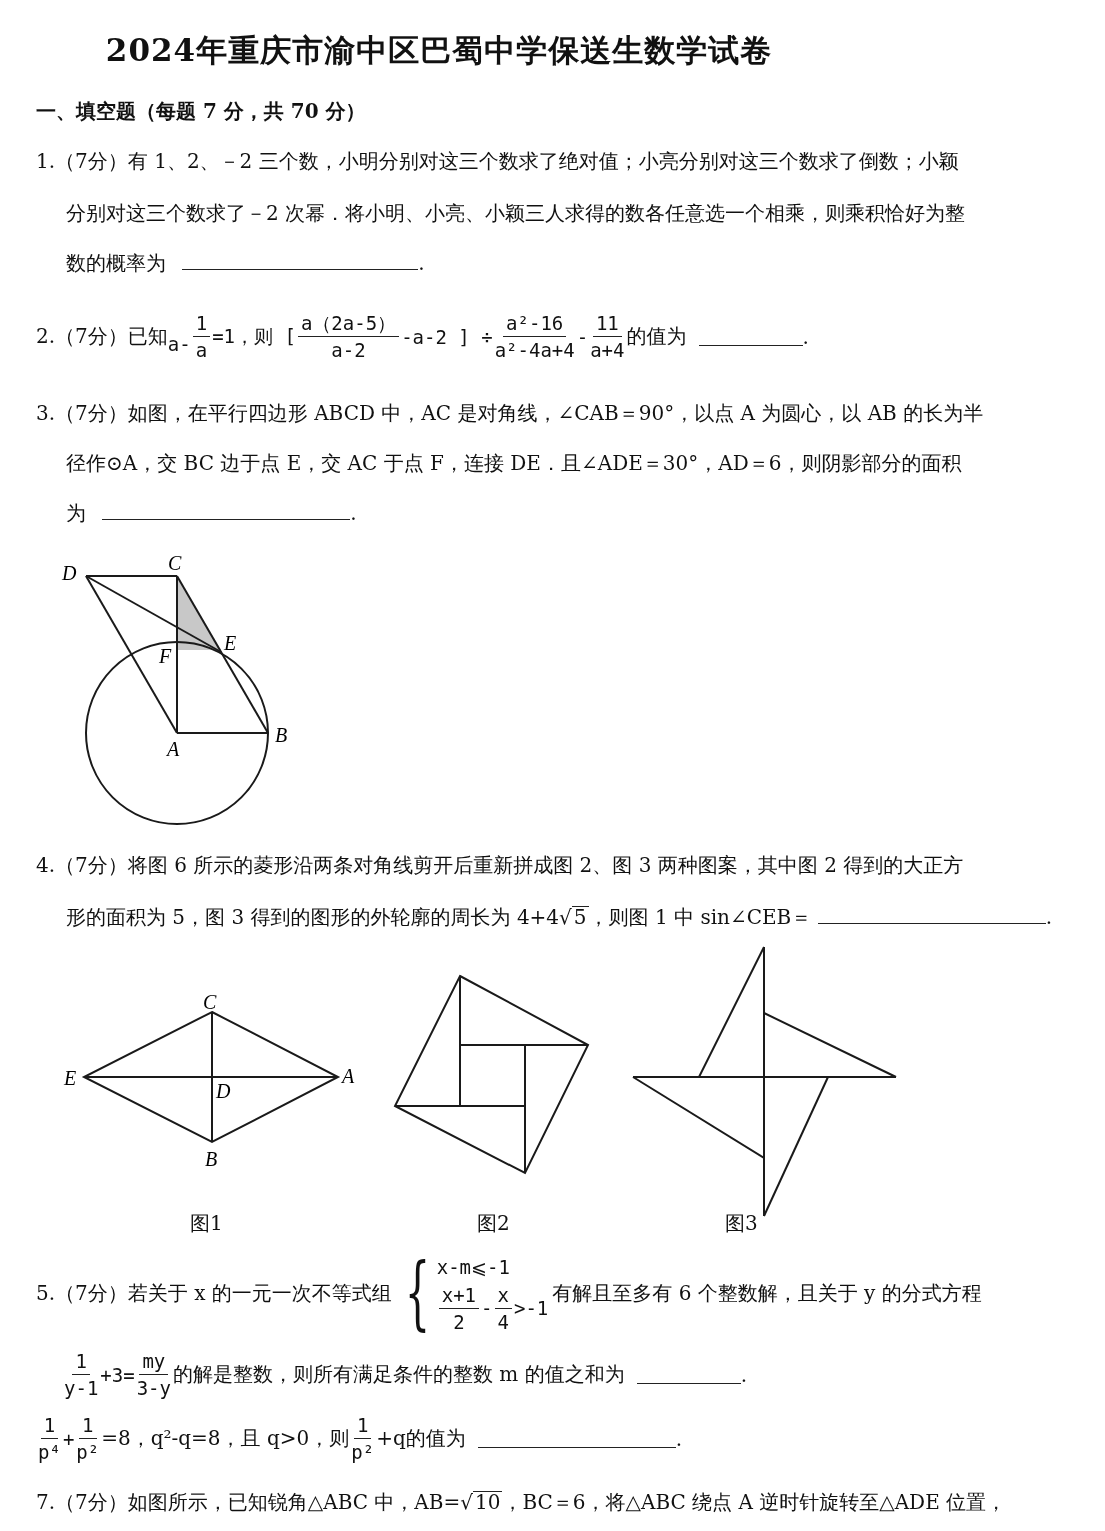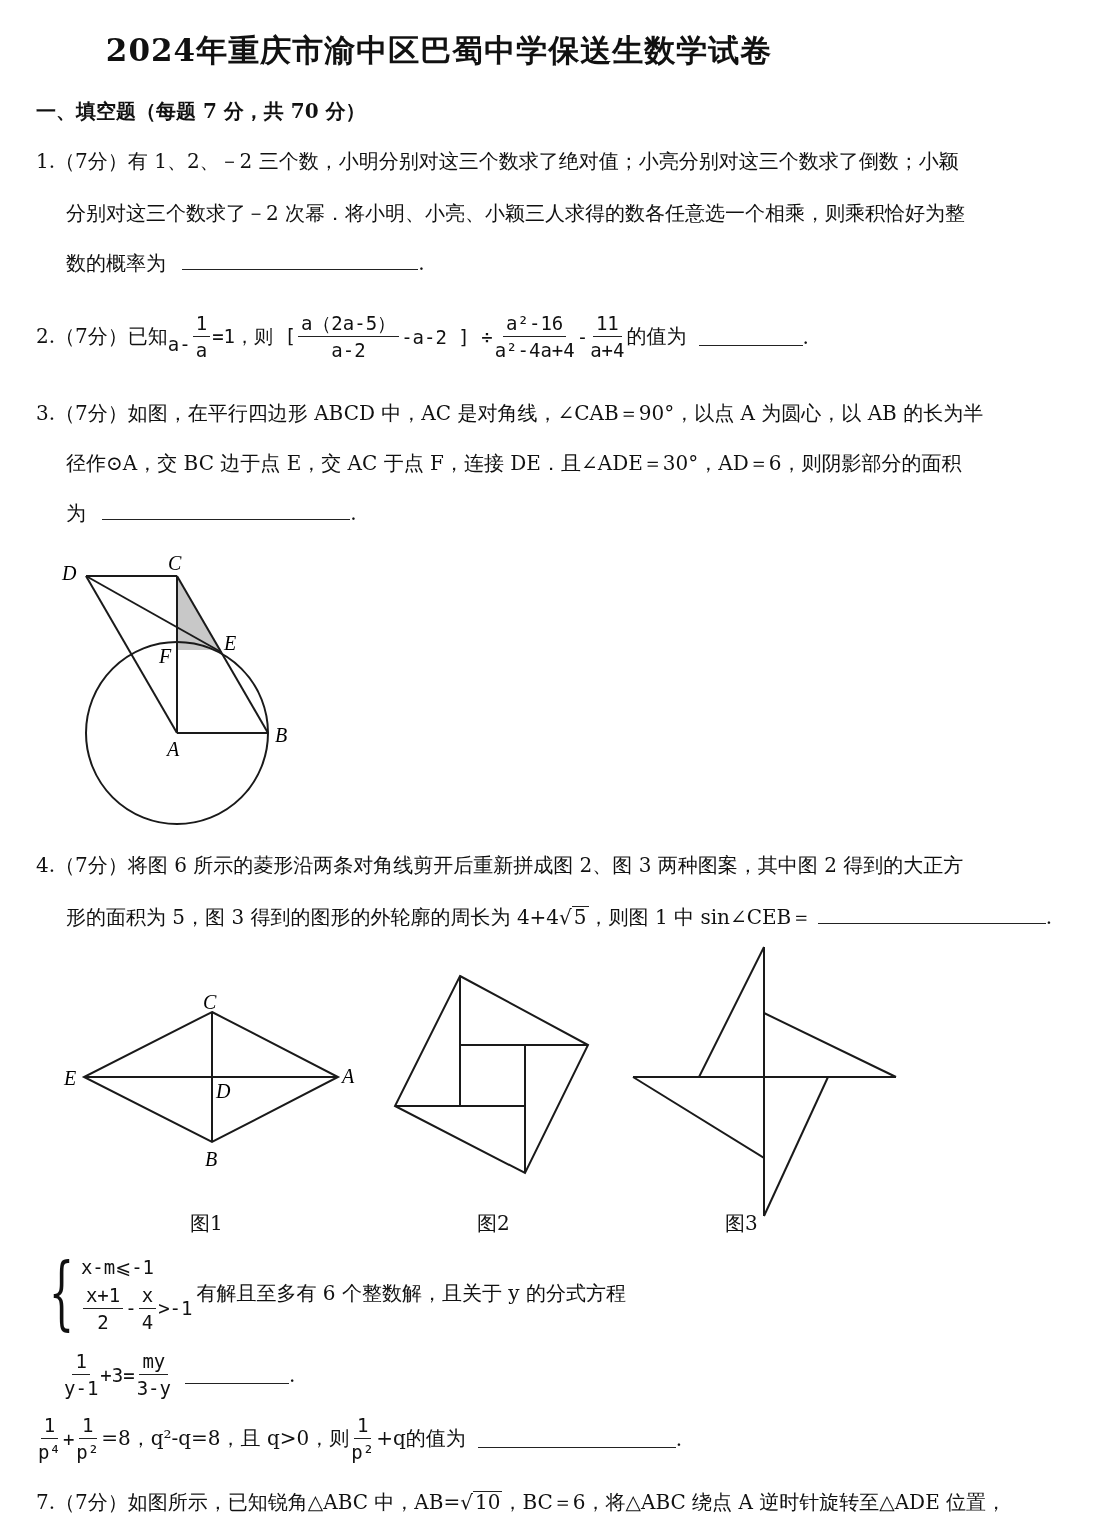--- a/index.html
+++ b/index.html
@@ -114,20 +114,21 @@
   <line x1="764" y1="947" x2="764" y2="1216" stroke="#1a1a1a" stroke-width="2"></line>
   <line x1="633" y1="1077" x2="896" y2="1077" stroke="#1a1a1a" stroke-width="2"></line>
   <line x1="764" y1="947" x2="699" y2="1077" stroke="#1a1a1a" stroke-width="2"></line>
   <line x1="764" y1="1013" x2="896" y2="1077" stroke="#1a1a1a" stroke-width="2"></line>
   <line x1="828" y1="1077" x2="764" y2="1216" stroke="#1a1a1a" stroke-width="2"></line>
   <line x1="633" y1="1077" x2="764" y2="1158" stroke="#1a1a1a" stroke-width="2"></line>
 </svg>
 <div class="cap" style="left:725px;top:1210px;">图3</div>
 
 <div class="line" style="left:36px;top:1243px;display:flex;align-items:center;height:100px;">
+  <span>5.（7分）若关于 x 的一元一次不等式组</span>
   <span class="brace">{</span>
   <span style="display:inline-flex;flex-direction:column;margin-left:-6px;">
     <span class="mono" style="line-height:30px;">x-m⩽-1</span>
     <span style="display:inline-flex;align-items:center;">
       <span class="frac mono">
           <span class="n">x+1</span>
           <span class="d">2</span>
         </span>
       <span class="mono">-</span>
       <span class="frac mono">
@@ -142,20 +143,21 @@
 <div class="line" style="left:62px;top:1348px;display:flex;align-items:center;">
   <span class="frac mono">
       <span class="n">1</span>
       <span class="d">y-1</span>
     </span>
   <span class="mono">+3=</span>
   <span class="frac mono">
       <span class="n">my</span>
       <span class="d">3-y</span>
     </span>
+  <span>的解是整数，则所有满足条件的整数 m 的值之和为</span>
   <span class="blank" style="width:104px;margin-left:12px;"></span>
     <span>.</span>
 </div>
 
 <div class="line" style="left:36px;top:1412px;display:flex;align-items:center;">
   <span class="frac mono">
       <span class="n">1</span>
       <span class="d">p⁴</span>
     </span>
   <span class="mono">+</span>

